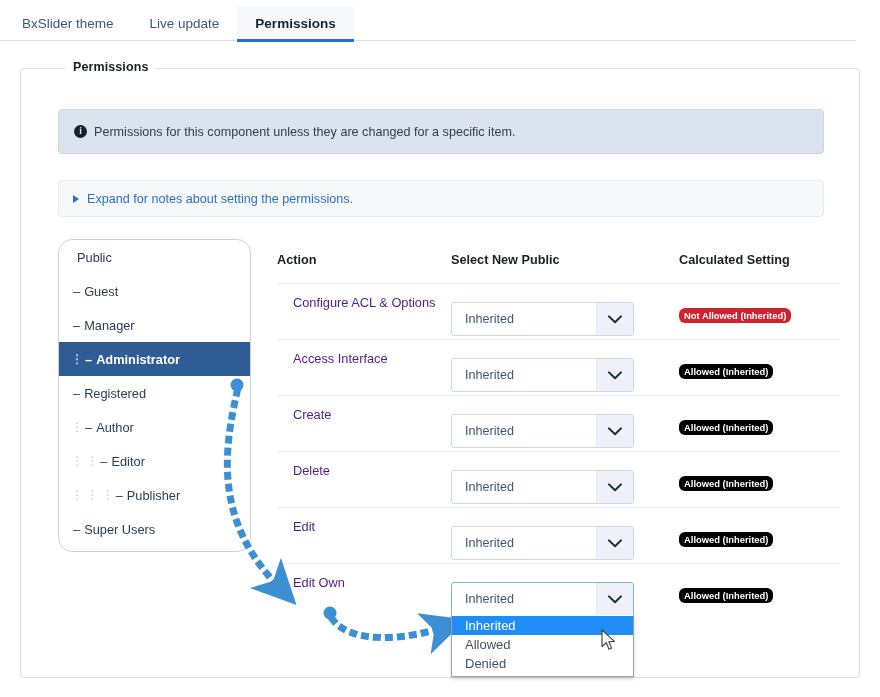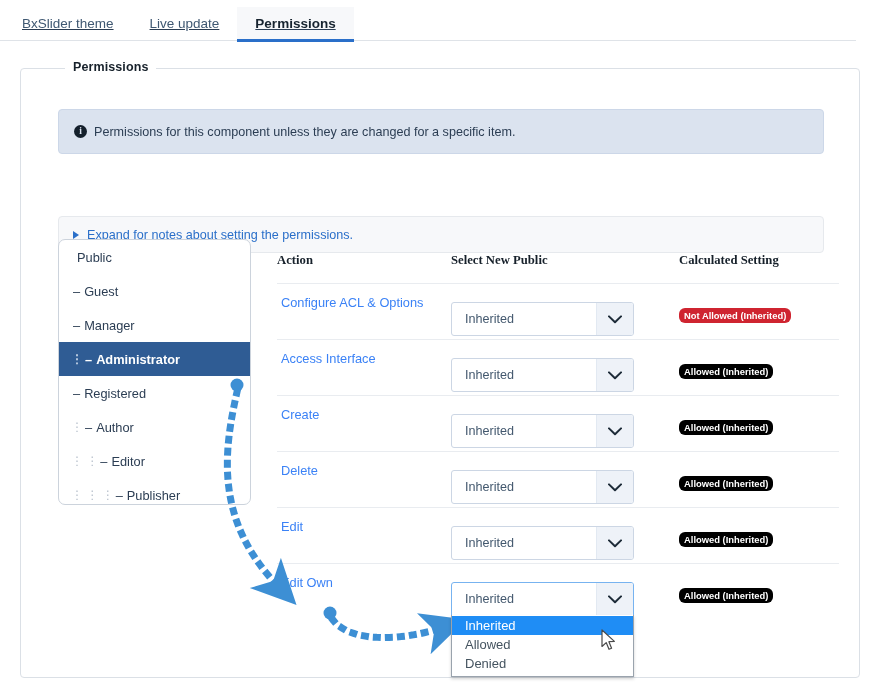--- a/index.html
+++ b/index.html
@@ -5,21 +5,21 @@
   html,body{margin:0;padding:0;}
   body{
     width:880px;height:697px;position:relative;overflow:hidden;
     background:#ffffff;
     font-family:"Liberation Sans", sans-serif;
     color:#2b3d53;
     -webkit-font-smoothing:antialiased;
   }
 
   
-  .tabbar{position:absolute;left:0;top:0;width:856px;height:41px;border-bottom:1px solid #dfe3e8;box-sizing:border-box;text-decoration:underline;}
+  .tabbar{position:absolute;left:0;top:0;width:856px;height:41px;border-bottom:1px solid #dfe3e8;box-sizing:border-box;}
   .tabs{display:flex;align-items:flex-end;height:41px;padding-left:4px;}
   .tab{
     position:relative;font-size:13.5px;color:#3f5872;padding:10px 18px 11px 18px;
     cursor:pointer;white-space:nowrap;line-height:1;
   }
   .tab.active{
     color:#16232f;font-weight:bold;background:#f7f8fa;
   }
   .tab.active:after{
     content:"";position:absolute;left:0;right:0;bottom:-1px;height:3px;background:#2a6fc9;
@@ -45,54 +45,54 @@
     width:13px;height:13px;border-radius:50%;background:#14202c;color:#dbe3ef;
     font-size:9.5px;font-weight:bold;line-height:13px;text-align:center;
     font-family:"Liberation Serif", serif;flex:none;margin-right:7px;
   }
   .alert-text{font-size:12.6px;color:#2b3d53;}
 
   
   .notes{
     position:absolute;left:37px;top:111px;width:766px;height:37px;
     background:#f7f8fa;border:1px solid #e6e9ed;border-radius:4px;box-sizing:border-box;
-    display:flex;align-items:center;padding-left:14px;cursor:pointer;margin-top:36px;
+    display:flex;align-items:center;padding-left:14px;cursor:pointer;
   }
   .notes-caret{
     width:0;height:0;border-left:6px solid #2a6fc9;border-top:4px solid transparent;
     border-bottom:4px solid transparent;margin-right:8px;flex:none;
   }
   .notes-text{font-size:12.6px;color:#2a6fc9;}
 
   
   .tree{
-    position:absolute;left:37px;top:170px;width:193px;height:266px;
-    border:1px solid #ccd3dc;border-radius:7px;box-sizing:border-box;background:#fff;
+    position:absolute;left:37px;top:170px;width:193px;height:313px;
+    border:1px solid #ccd3dc;border-radius:14px;box-sizing:border-box;background:#fff;
     overflow:hidden;
   }
   .tree-item{
     height:34px;display:flex;align-items:center;font-size:12.8px;color:#2b3d53;
     padding-left:12px;cursor:pointer;box-sizing:border-box;
   }
   .tree-item.selected{background:#2f5c94;color:#ffffff;font-weight:bold;}
   .tree-dots{color:#b9c2cd;font-size:12px;letter-spacing:0;margin-right:2px;}
   .tree-item.selected .tree-dots{color:#c8d6e8;}
   .tree-dash{margin-right:4px;}
 
   
   .ptable{position:absolute;left:256px;top:170px;width:562px;}
   .prow{position:relative;height:55px;border-top:1px solid #e9ecf0;}
-  .phead{height:44px;border-top:none;display:flex;align-items:center;font-family:Liberation Serif, serif;}
+  .phead{height:44px;border-top:none;display:flex;align-items:center;}
   .pcol-action{position:absolute;left:0;top:0;}
   .pcol-select{position:absolute;left:174px;top:0;}
   .pcol-calc{position:absolute;left:402px;top:0;}
   .phead .pcol-action,.phead .pcol-select,.phead .pcol-calc{
     font-size:12.7px;font-weight:bold;color:#17212b;top:14px;
   }
-  .action-label{font-size:12.8px;color:#3b82f6;position:absolute;top:11px;left:4px;text-align:right;}
+  .action-label{font-size:12.8px;color:#4c1d95;position:absolute;top:11px;left:16px;text-align:right;}
 
   
   .sel{
     position:absolute;left:174px;top:18px;width:183px;height:34px;
     border:1px solid #ccd6e4;border-radius:3px;background:#fff;box-sizing:border-box;
     display:flex;align-items:center;cursor:pointer;
   }
   .sel-value{font-size:12.6px;color:#43586e;padding-left:13px;flex:1;}
   .sel-arrow{
     width:37px;height:100%;background:#eef2f8;border-left:1px solid #e2e9f2;

